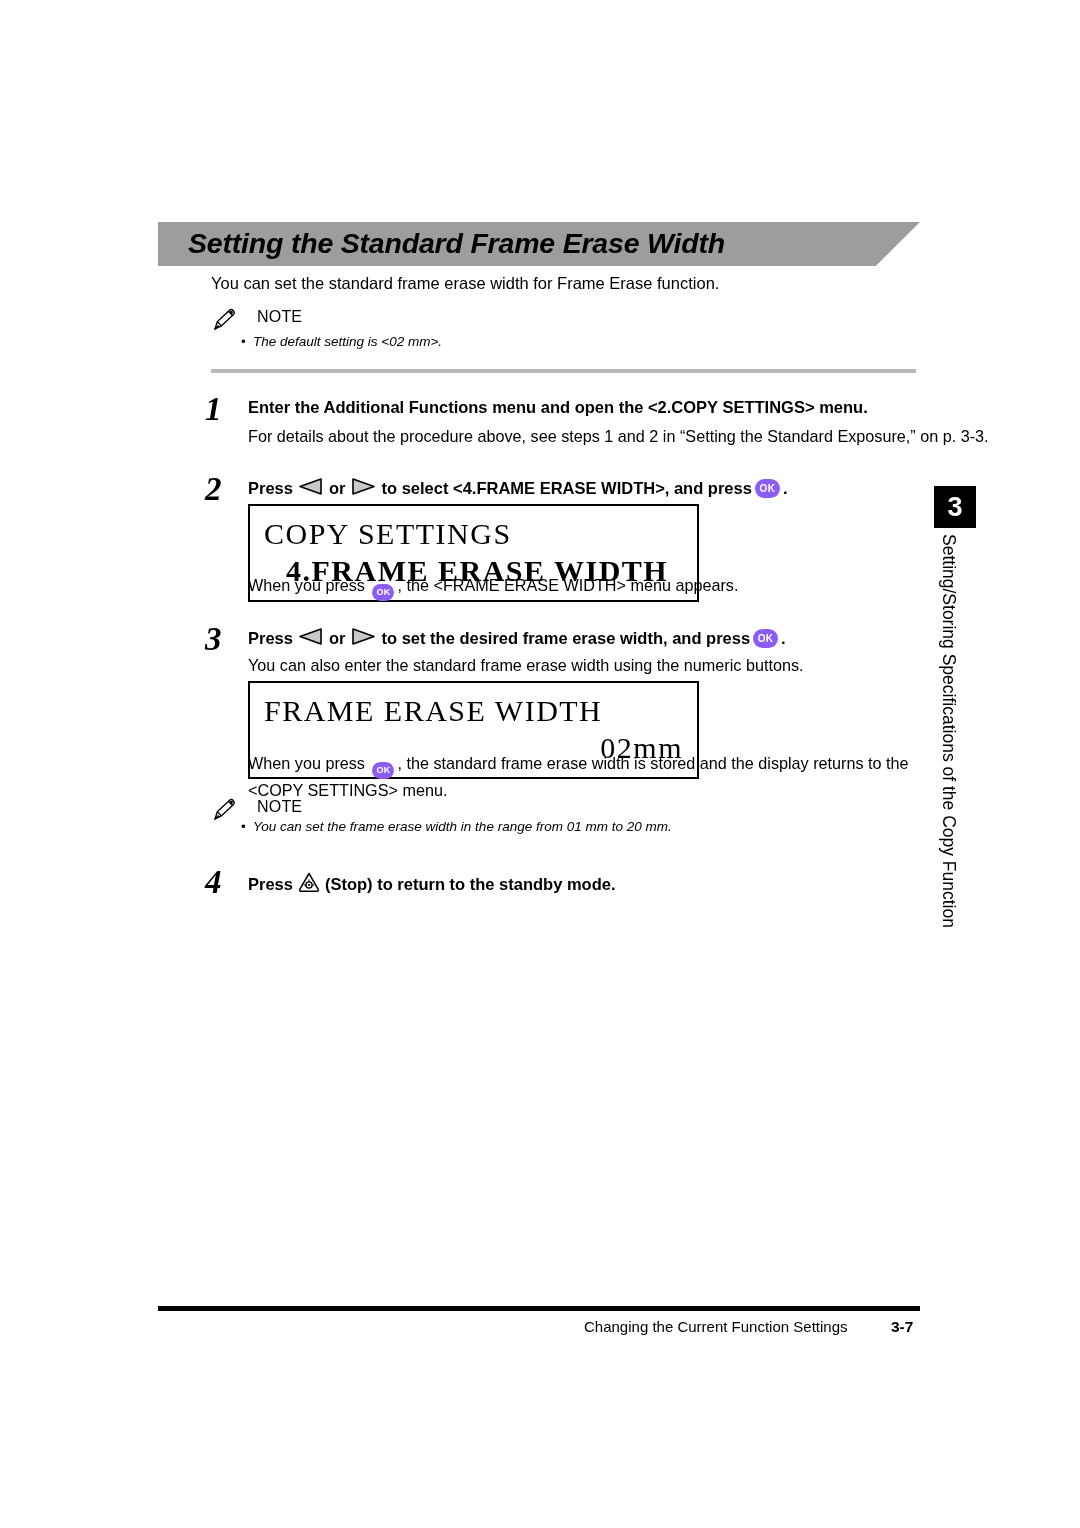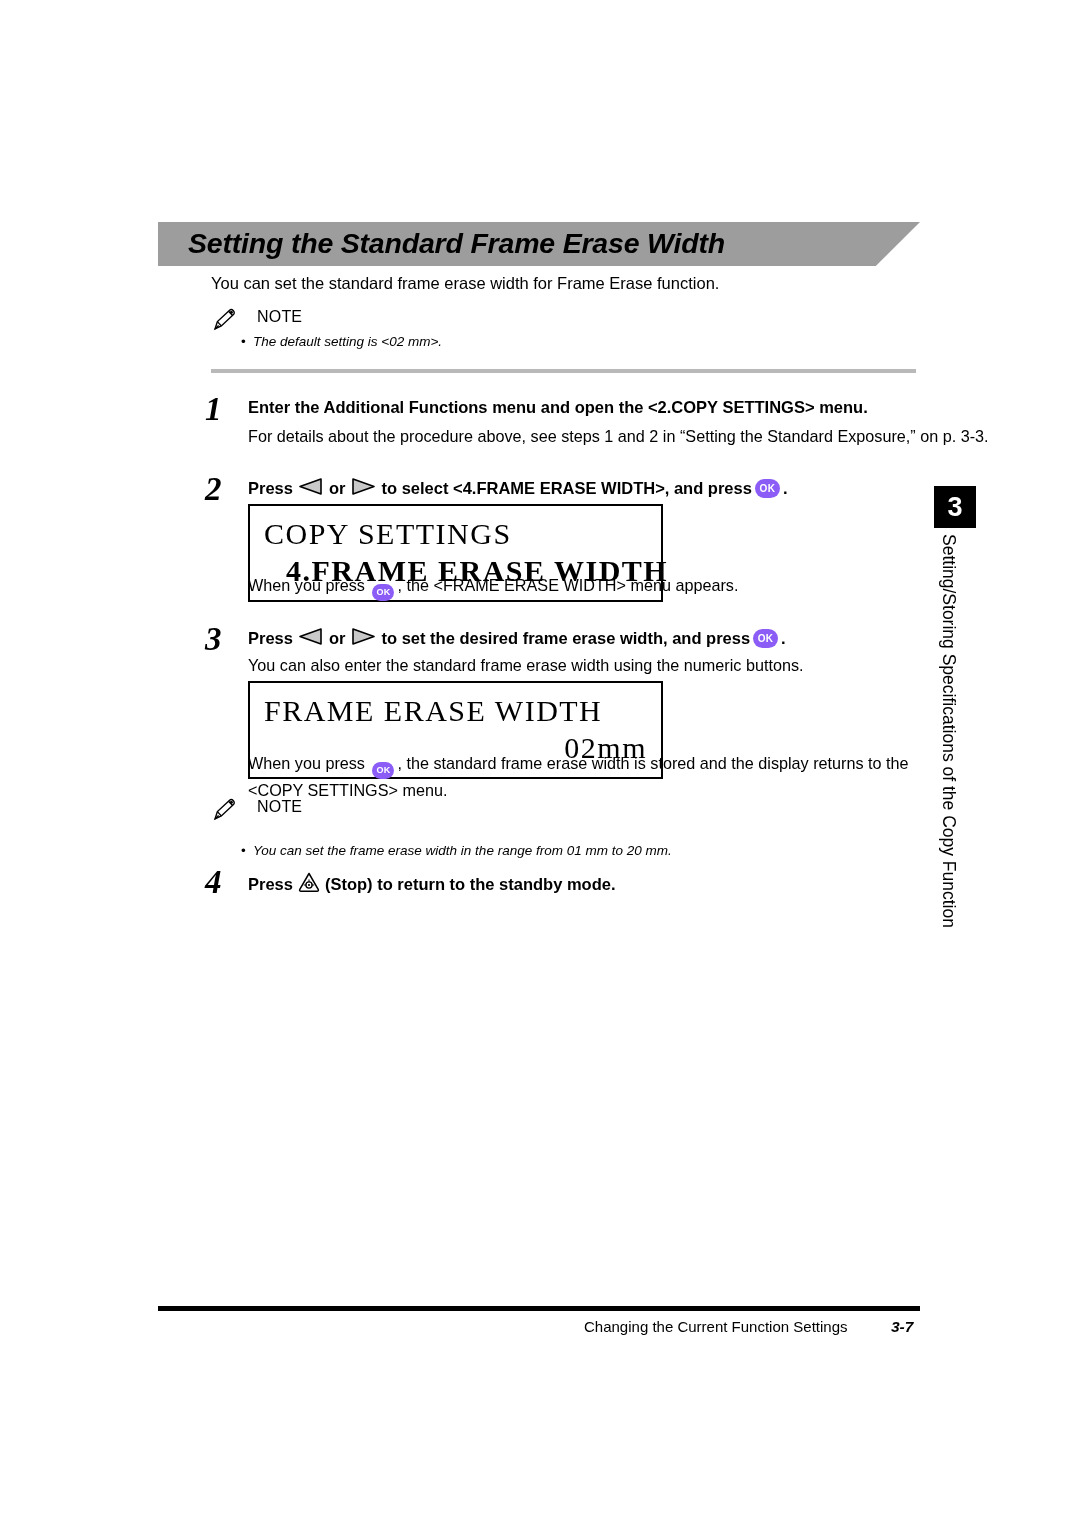--- a/index.html
+++ b/index.html
@@ -151,21 +151,21 @@
   .stopkey {
     display: inline-block;
     vertical-align: -5px;
     margin: 0 4px;
   }
 
   
   .lcd {
     position: absolute;
     left: 248px;
-    width: 415px;
+    width: 451px;
     border: 2px solid #000;
     background: #fff;
     box-sizing: border-box;
     font-family: "Liberation Serif", "DejaVu Serif", serif;
     font-size: 30px;
     letter-spacing: 1.5px;
     line-height: 37px;
     padding: 9px 14px 11px 14px;
   }
   .lcd .ln { white-space: pre; }
@@ -213,21 +213,20 @@
     position: absolute;
     top: 1318px;
     font-size: 15px;
     white-space: nowrap;
   }
   .footer-chapter { left: 584px; }
   .footer-page {
     left: 891px;
     font-weight: bold;
     font-size: 15.5px;
-    font-style: italic;
   }
 </style>
 </head>
 <body>
 
 <div class="page">
 
   <div class="banner">
     <div class="banner-shape"></div>
     <div class="banner-title">Setting the Standard Frame Erase Width</div>
@@ -325,21 +324,21 @@
           <path d="M4 21 L6.4 13.6 L18.6 2.2 C19.6 1.3 21.3 1.5 22.4 2.7 C23.5 3.9 23.5 5.6 22.5 6.5 L10.3 17.9 Z"></path>
           <path d="M6.4 13.6 L10.3 17.9"></path>
           <path d="M4 21 L7.6 17.6"></path>
           <path d="M17.6 3.2 L21.6 7.4"></path>
         </g>
         <circle cx="20.4" cy="4.2" r="1.5" fill="#000"></circle>
       </svg>
     </span>
     <span class="note-label">NOTE</span>
   </div>
-  <div class="note-bullet" style="left:241px; top:842px;">
+  <div class="note-bullet" style="left:241px; top:818px;">
     <span class="dot">•</span><span>You can set the frame erase width in the range from 01 mm to 20 mm.</span>
   </div>
 
   <div class="step-num" style="left:205px; top:866px;">4</div>
   <div class="step-head" style="left:248px; top:871px;">
     <span>Press</span>
     <span class="stopkey">
       <svg width="24" height="22" viewBox="0 0 24 22">
         <path d="M12 2.5 L21.2 18.3 C21.8 19.4 21.2 20.2 20.1 20.2 L3.9 20.2 C2.8 20.2 2.2 19.4 2.8 18.3 Z" fill="none" stroke="#000" stroke-width="1.5" stroke-linejoin="round"></path>
         <circle cx="12" cy="14" r="3.1" fill="none" stroke="#000" stroke-width="1.3"></circle>

